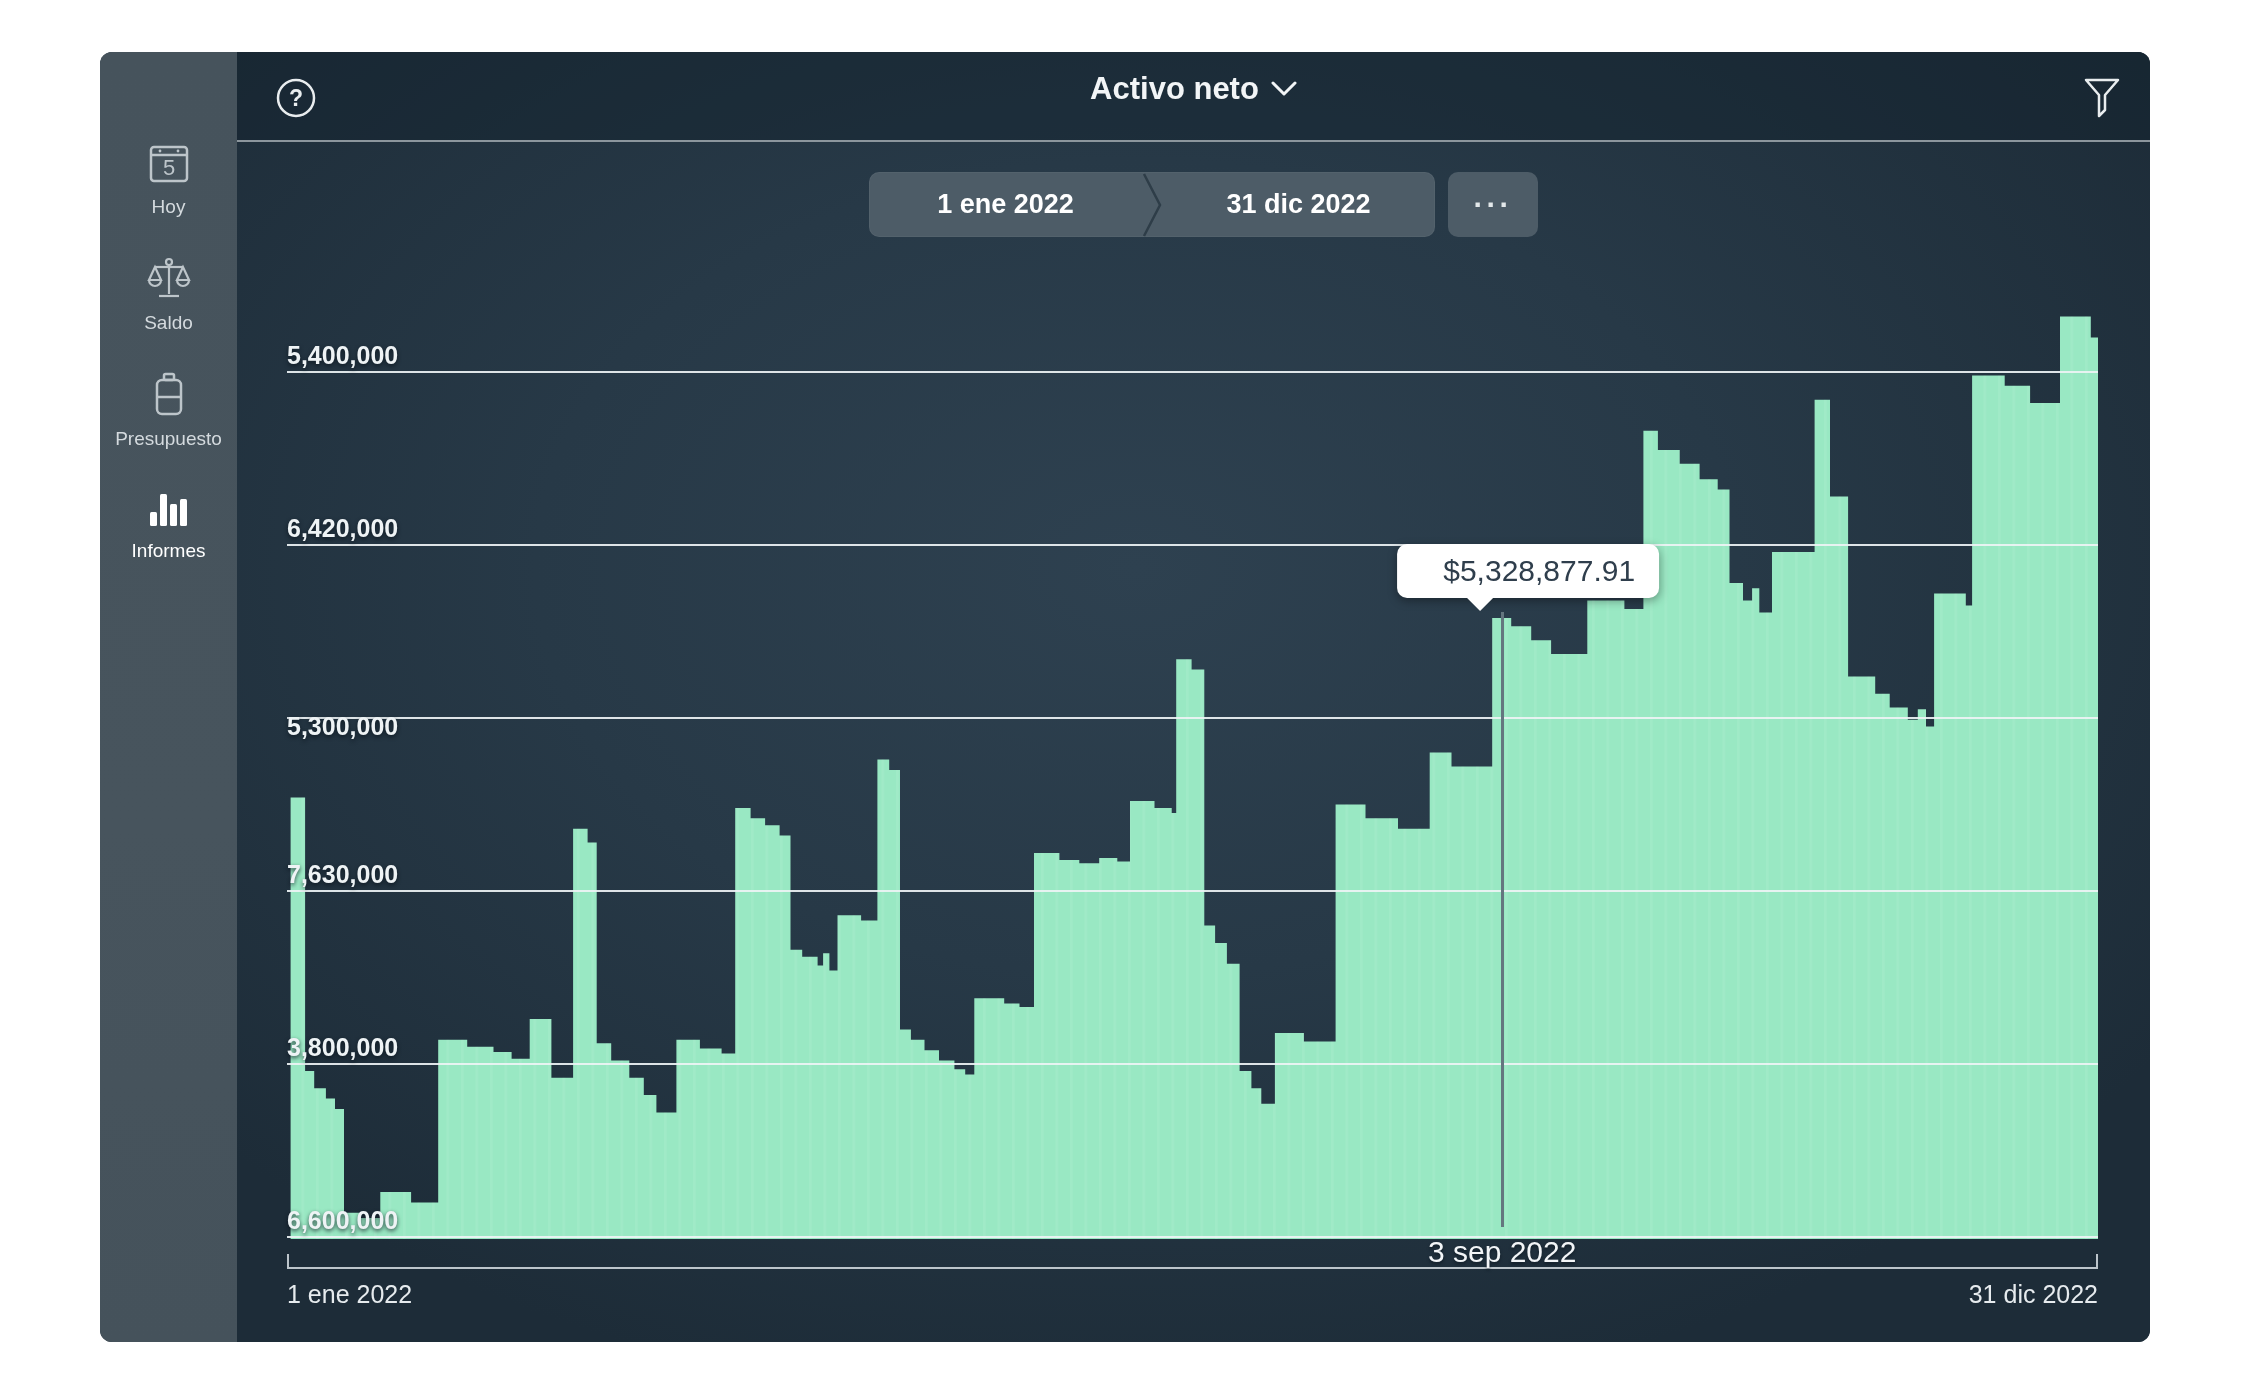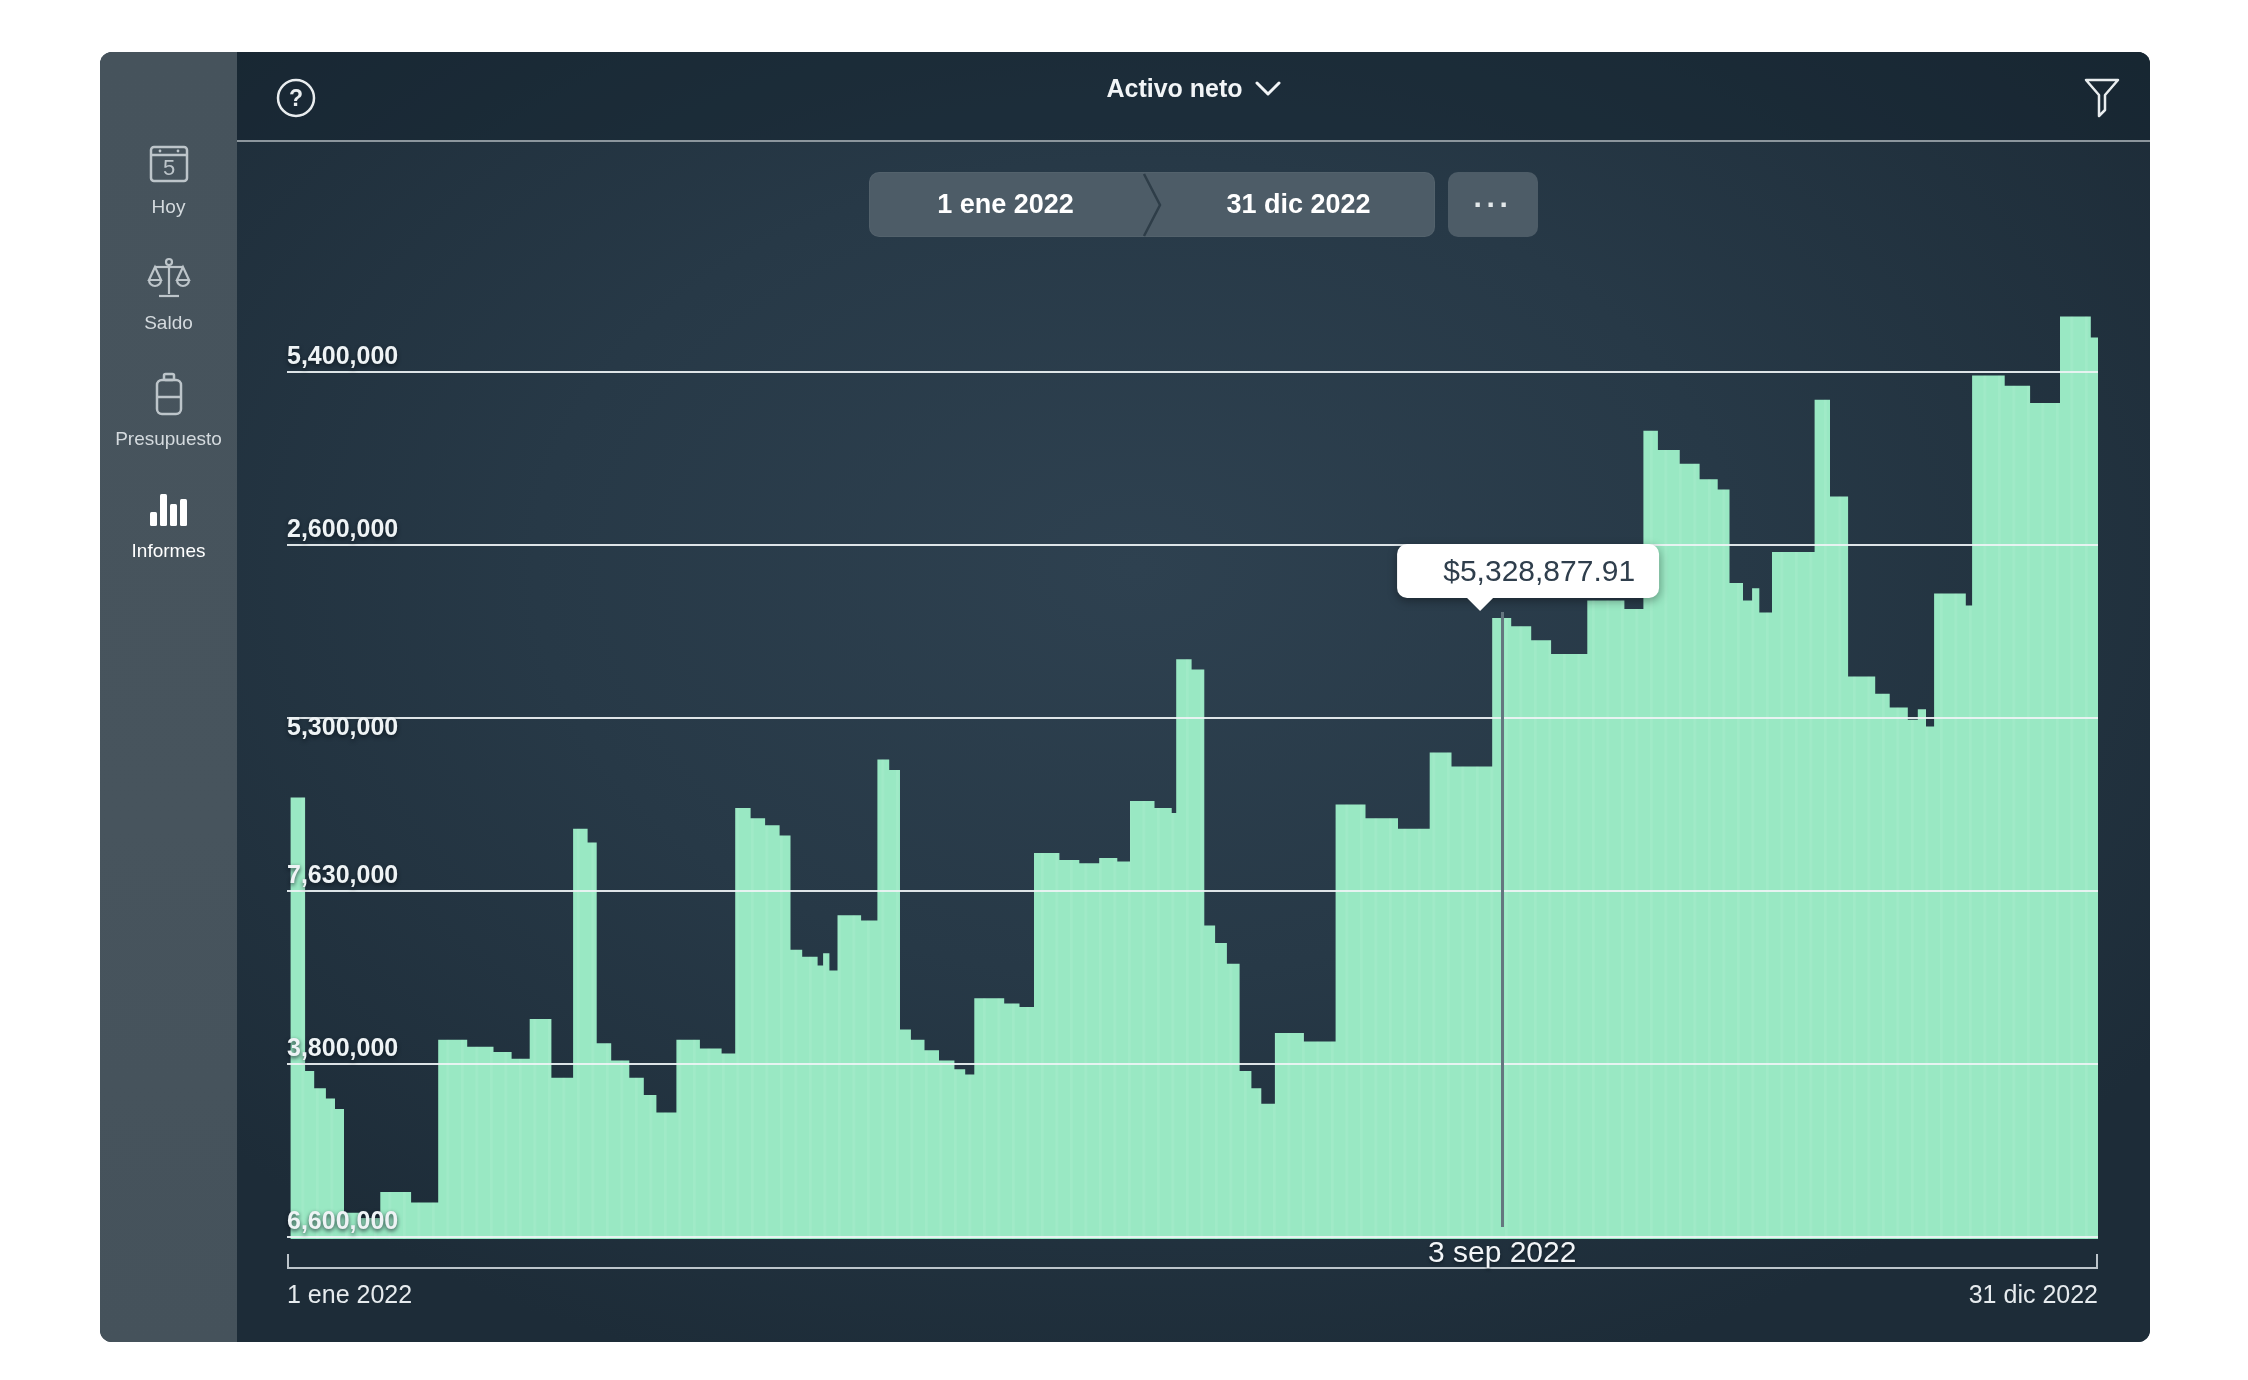--- a/index.html
+++ b/index.html
@@ -15,21 +15,21 @@
   .side-item .lbl{font-size:19px;color:#d4dade;}
   .side-item.active{color:#ffffff;text-align:right;}
   .side-item.active .lbl{color:#ffffff;font-weight:500;}
   
   .content{position:relative;flex:1;
      background:radial-gradient(1250px 850px at 47% 40%, #2e4150 0%, #273947 48%, #1d2c38 100%);}
   .topbar{position:absolute;left:0;top:0;width:100%;height:88px;background:rgba(18,33,44,0.45);}
   .topbar-sep{position:absolute;left:0;top:88px;width:100%;height:2px;background:#8c969d;}
   .help-btn{position:absolute;left:39px;top:26px;width:40px;height:40px;cursor:pointer;}
   .page-title{position:absolute;left:0;top:0;width:100%;height:73px;display:flex;align-items:center;
-              justify-content:center;gap:12px;color:#f2f5f7;font-size:25px;font-weight:600;cursor:pointer;}
+              justify-content:center;gap:12px;color:#f2f5f7;font-size:31px;font-weight:600;cursor:pointer;}
   .filter-btn{position:absolute;right:28px;top:24px;width:40px;height:44px;cursor:pointer;}
   
   .range-pill{position:absolute;left:632px;top:120px;width:566px;height:65px;background:#4d5c67;
               border-radius:10px;display:flex;align-items:center;cursor:pointer;
               box-shadow:inset 0 0 0 1px rgba(255,255,255,0.04);}
   .range-pill .seg{flex:1;text-align:center;font-size:27px;font-weight:700;color:#ffffff;}
   .more-pill{position:absolute;left:1211px;top:120px;width:90px;height:65px;background:#4d5c67;
              border-radius:10px;display:flex;align-items:center;justify-content:center;
              color:#e3e8ea;font-size:30px;font-weight:700;letter-spacing:3px;cursor:pointer;}
   
@@ -144,21 +144,21 @@
               <pattern id="band" width="14.5" height="8" patternUnits="userSpaceOnUse">
     <rect width="2.6" height="8" fill="rgba(255,255,255,0.07)"></rect>
               </pattern>
             </defs>
   <path d="M 3.6 935 V 493.6 H 18.1 V 766.9 H 27.2 V 784.2 H 38.9 V 794.6 H 48.0 V 805.0 H 57.0 V 908.8 H 72.4 V 914.0 H 93.3 V 888.0 H 124.1 V 898.4 H 151.2 V 735.8 H 180.2 V 742.7 H 206.5 V 747.9 H 224.6 V 754.8 H 242.7 V 715.0 H 264.4 V 773.8 H 286.1 V 524.7 H 300.6 V 538.6 H 309.7 V 739.2 H 324.2 V 756.5 H 342.3 V 773.8 H 356.8 V 791.1 H 369.4 V 808.4 H 389.4 V 735.8 H 412.9 V 744.4 H 434.6 V 749.6 H 448.2 V 504.0 H 463.6 V 514.3 H 478.1 V 521.3 H 492.6 V 531.6 H 503.5 V 645.8 H 515.2 V 652.7 H 530.6 V 661.4 H 536.1 V 649.3 H 542.4 V 666.6 H 550.5 V 611.2 H 574.1 V 616.4 H 590.4 V 455.5 H 602.2 V 465.9 H 613.0 V 725.4 H 623.9 V 735.8 H 637.5 V 746.2 H 652.0 V 756.5 H 667.4 V 765.2 H 678.2 V 770.4 H 687.3 V 694.3 H 717.2 V 699.4 H 732.5 V 702.9 H 747.0 V 548.9 H 772.4 V 555.9 H 792.3 V 559.3 H 812.2 V 554.1 H 830.3 V 557.6 H 843.0 V 497.0 H 867.5 V 504.0 H 884.7 V 509.1 H 889.2 V 355.2 H 904.6 V 365.6 H 917.3 V 621.6 H 928.1 V 638.9 H 939.9 V 659.7 H 952.6 V 766.9 H 964.4 V 784.2 H 974.3 V 799.8 H 987.9 V 728.9 H 1016.9 V 737.5 H 1048.6 V 500.5 H 1078.5 V 514.3 H 1111.0 V 524.7 H 1142.7 V 448.6 H 1164.5 V 462.4 H 1205.2 V 314.1 H 1224.2 V 322.3 H 1244.2 V 336.2 H 1264.1 V 350.0 H 1300.3 V 296.4 H 1337.4 V 305.0 H 1356.4 V 126.8 H 1370.9 V 145.9 H 1392.7 V 159.7 H 1412.6 V 175.3 H 1430.7 V 185.6 H 1442.5 V 279.1 H 1456.0 V 296.4 H 1465.1 V 284.3 H 1472.3 V 308.5 H 1485.0 V 247.9 H 1527.6 V 95.7 H 1543.0 V 192.6 H 1561.1 V 372.5 H 1588.2 V 389.8 H 1602.7 V 403.6 H 1620.8 V 415.7 H 1630.8 V 405.3 H 1639.0 V 422.6 H 1647.1 V 289.4 H 1678.8 V 301.5 H 1685.1 V 71.5 H 1717.7 V 81.8 H 1743.1 V 99.1 H 1773.0 V 12.6 H 1803.8 V 33.4 H 1811 V 935 Z" fill="#99e8c3"></path>
   <path d="M 3.6 935 V 493.6 H 18.1 V 766.9 H 27.2 V 784.2 H 38.9 V 794.6 H 48.0 V 805.0 H 57.0 V 908.8 H 72.4 V 914.0 H 93.3 V 888.0 H 124.1 V 898.4 H 151.2 V 735.8 H 180.2 V 742.7 H 206.5 V 747.9 H 224.6 V 754.8 H 242.7 V 715.0 H 264.4 V 773.8 H 286.1 V 524.7 H 300.6 V 538.6 H 309.7 V 739.2 H 324.2 V 756.5 H 342.3 V 773.8 H 356.8 V 791.1 H 369.4 V 808.4 H 389.4 V 735.8 H 412.9 V 744.4 H 434.6 V 749.6 H 448.2 V 504.0 H 463.6 V 514.3 H 478.1 V 521.3 H 492.6 V 531.6 H 503.5 V 645.8 H 515.2 V 652.7 H 530.6 V 661.4 H 536.1 V 649.3 H 542.4 V 666.6 H 550.5 V 611.2 H 574.1 V 616.4 H 590.4 V 455.5 H 602.2 V 465.9 H 613.0 V 725.4 H 623.9 V 735.8 H 637.5 V 746.2 H 652.0 V 756.5 H 667.4 V 765.2 H 678.2 V 770.4 H 687.3 V 694.3 H 717.2 V 699.4 H 732.5 V 702.9 H 747.0 V 548.9 H 772.4 V 555.9 H 792.3 V 559.3 H 812.2 V 554.1 H 830.3 V 557.6 H 843.0 V 497.0 H 867.5 V 504.0 H 884.7 V 509.1 H 889.2 V 355.2 H 904.6 V 365.6 H 917.3 V 621.6 H 928.1 V 638.9 H 939.9 V 659.7 H 952.6 V 766.9 H 964.4 V 784.2 H 974.3 V 799.8 H 987.9 V 728.9 H 1016.9 V 737.5 H 1048.6 V 500.5 H 1078.5 V 514.3 H 1111.0 V 524.7 H 1142.7 V 448.6 H 1164.5 V 462.4 H 1205.2 V 314.1 H 1224.2 V 322.3 H 1244.2 V 336.2 H 1264.1 V 350.0 H 1300.3 V 296.4 H 1337.4 V 305.0 H 1356.4 V 126.8 H 1370.9 V 145.9 H 1392.7 V 159.7 H 1412.6 V 175.3 H 1430.7 V 185.6 H 1442.5 V 279.1 H 1456.0 V 296.4 H 1465.1 V 284.3 H 1472.3 V 308.5 H 1485.0 V 247.9 H 1527.6 V 95.7 H 1543.0 V 192.6 H 1561.1 V 372.5 H 1588.2 V 389.8 H 1602.7 V 403.6 H 1620.8 V 415.7 H 1630.8 V 405.3 H 1639.0 V 422.6 H 1647.1 V 289.4 H 1678.8 V 301.5 H 1685.1 V 71.5 H 1717.7 V 81.8 H 1743.1 V 99.1 H 1773.0 V 12.6 H 1803.8 V 33.4 H 1811 V 935 Z" fill="url(#band)"></path>
           </svg>
           <div class="gridline" style="top: 307px;"></div>
           <div class="grid-label" style="top: 277px;">5,400,000</div>
           <div class="gridline" style="top: 480px;"></div>
-          <div class="grid-label" style="top: 450px;">2,600,000</div>
+          <div class="grid-label" style="top: 450px;">6,420,000</div>
           <div class="gridline" style="top: 653px;"></div>
           <div class="grid-label" style="top: 648px;">5,300,000</div>
           <div class="gridline" style="top: 826px;"></div>
           <div class="grid-label" style="top: 796px;">7,630,000</div>
           <div class="gridline" style="top: 999px;"></div>
           <div class="grid-label" style="top: 969px;">3,800,000</div>
           <div class="gridline" style="top: 1172px;"></div>
           <div class="grid-label" style="top: 1142px;">6,600,000</div>
         </div>
 

